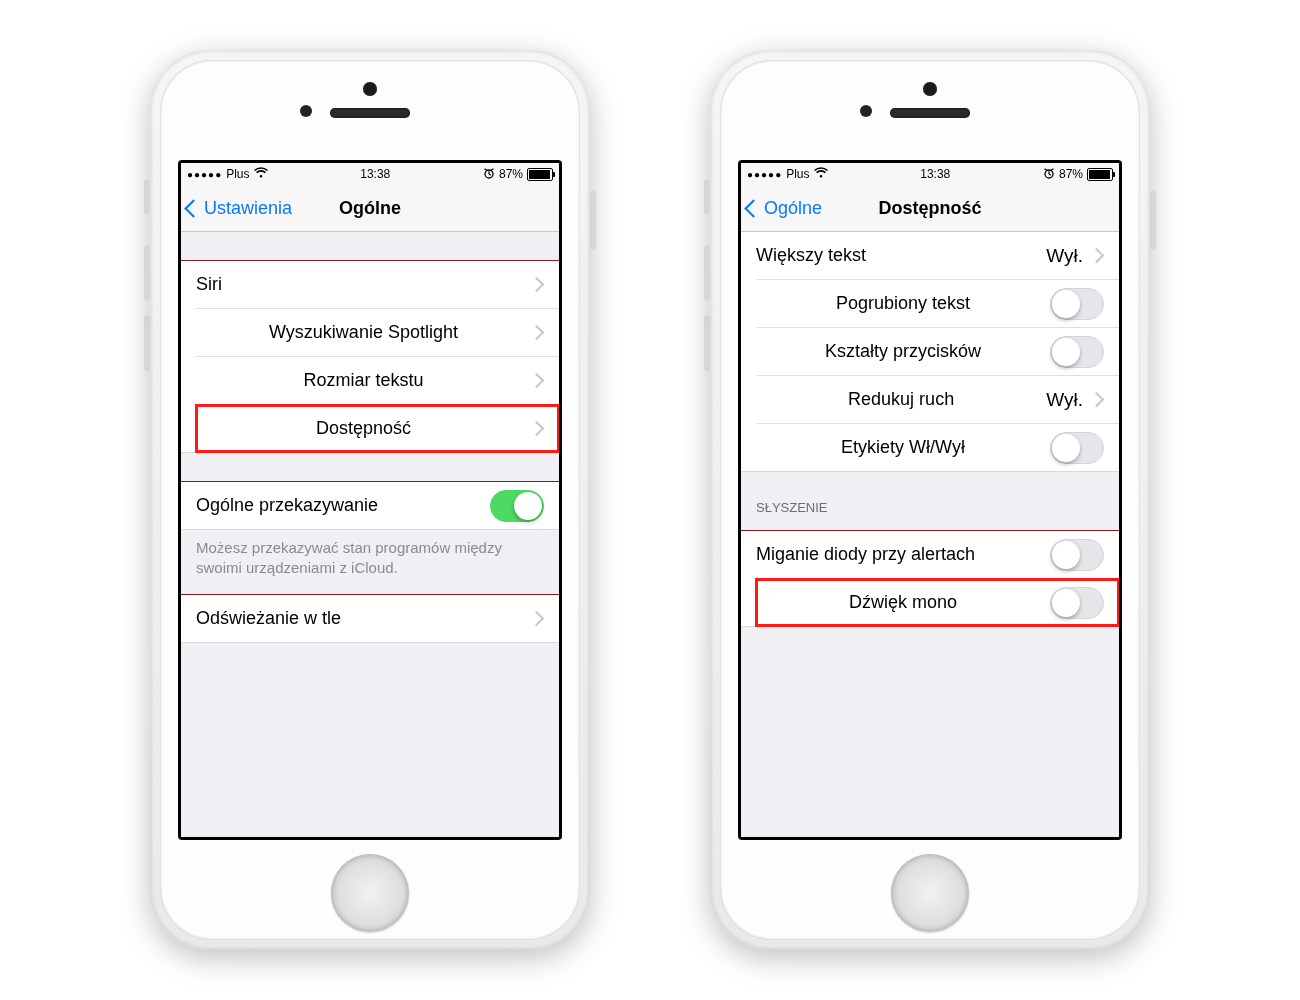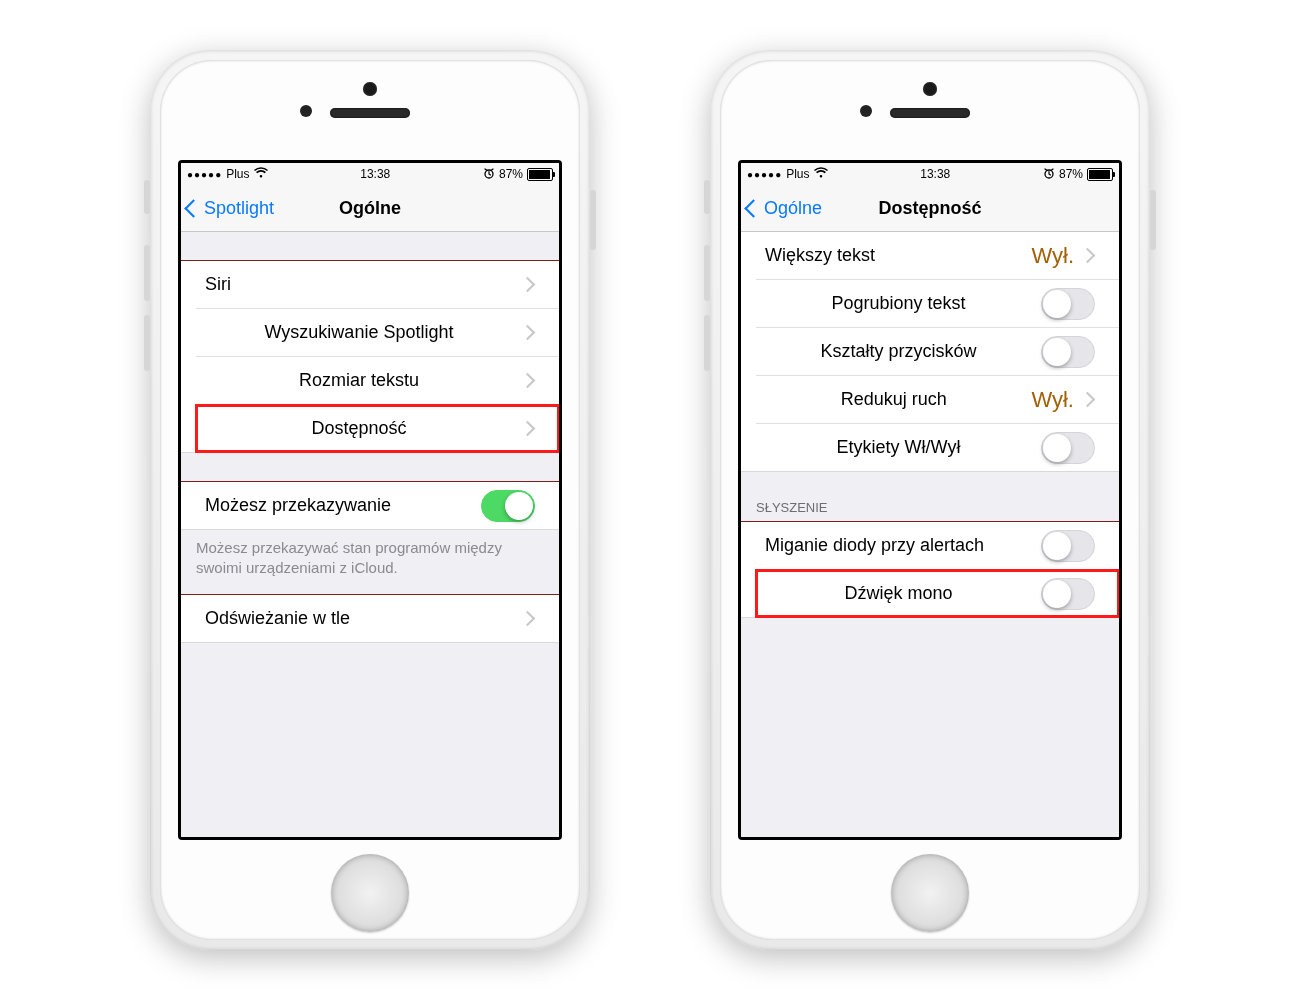--- a/index.html
+++ b/index.html
@@ -125,42 +125,42 @@
   .group{
     margin-top:28px;
     border-top:1px solid #7f1d1d;
     border-bottom:1px solid #d9d9d9;
     background:#fff;
   }
   .group.first-tight{margin-top:0;}
   .group-header{
     font-size:13px;
     color:#6d6d72;
-    padding:28px 15px 6px;
+    padding:28px 15px 15px;
     border:none;
     background:#efeff4;
   }
   .row{
     min-height:47px;
-    padding:0 24px;
+    padding:0 15px;
     display:flex;
     align-items:center;
     justify-content:space-between;
     position:relative;
     font-size:18px;
     color:#000;
   }
   .row + .row{
     border-top:1px solid #e0e0e0;
     margin-left:15px;
     padding-left:0;
   }
   .row + .row::before{content:"";}
   .row .right-side{display:flex;align-items:center;gap:8px;}
-  .detail{color:#a16207;font-size:22px;}
+  .detail{color:#000000;font-size:19px;}
   .chev{
     width:9px;height:9px;
     border-top:2px solid #c7c7cc;
     border-right:2px solid #c7c7cc;
     transform:rotate(45deg);
     margin-right:2px;
   }
   .toggle{
     width:54px;height:32px;border-radius:16px;
     position:relative;
@@ -259,21 +259,21 @@
         <span>87%</span>
         <span class="battery">
             <span class="fill"></span>
           </span>
       </div>
     </div>
 
     <div class="navbar">
       <div class="back">
         <span class="back-chev"></span>
-        <span>Spotlight</span>
+        <span>Ustawienia</span>
       </div>
       <div class="title">Ogólne</div>
     </div>
 
     <div class="content">
       <div class="group">
         <div class="row">
           <span>Siri</span>
           <span class="chev"></span>
         </div>
@@ -287,21 +287,21 @@
         </div>
         <div class="row rel">
           <span class="highlight"></span>
           <span>Dostępność</span>
           <span class="chev"></span>
         </div>
       </div>
 
       <div class="group">
         <div class="row">
-          <span>Możesz przekazywanie</span>
+          <span>Ogólne przekazywanie</span>
           <div class="toggle on">
               <div class="knob"></div>
             </div>
         </div>
       </div>
       <div class="footnote">Możesz przekazywać stan programów między swoimi urządzeniami z iCloud.</div>
 
       <div class="group" style="margin-top:0;">
         <div class="row">
           <span>Odświeżanie w tle</span>

